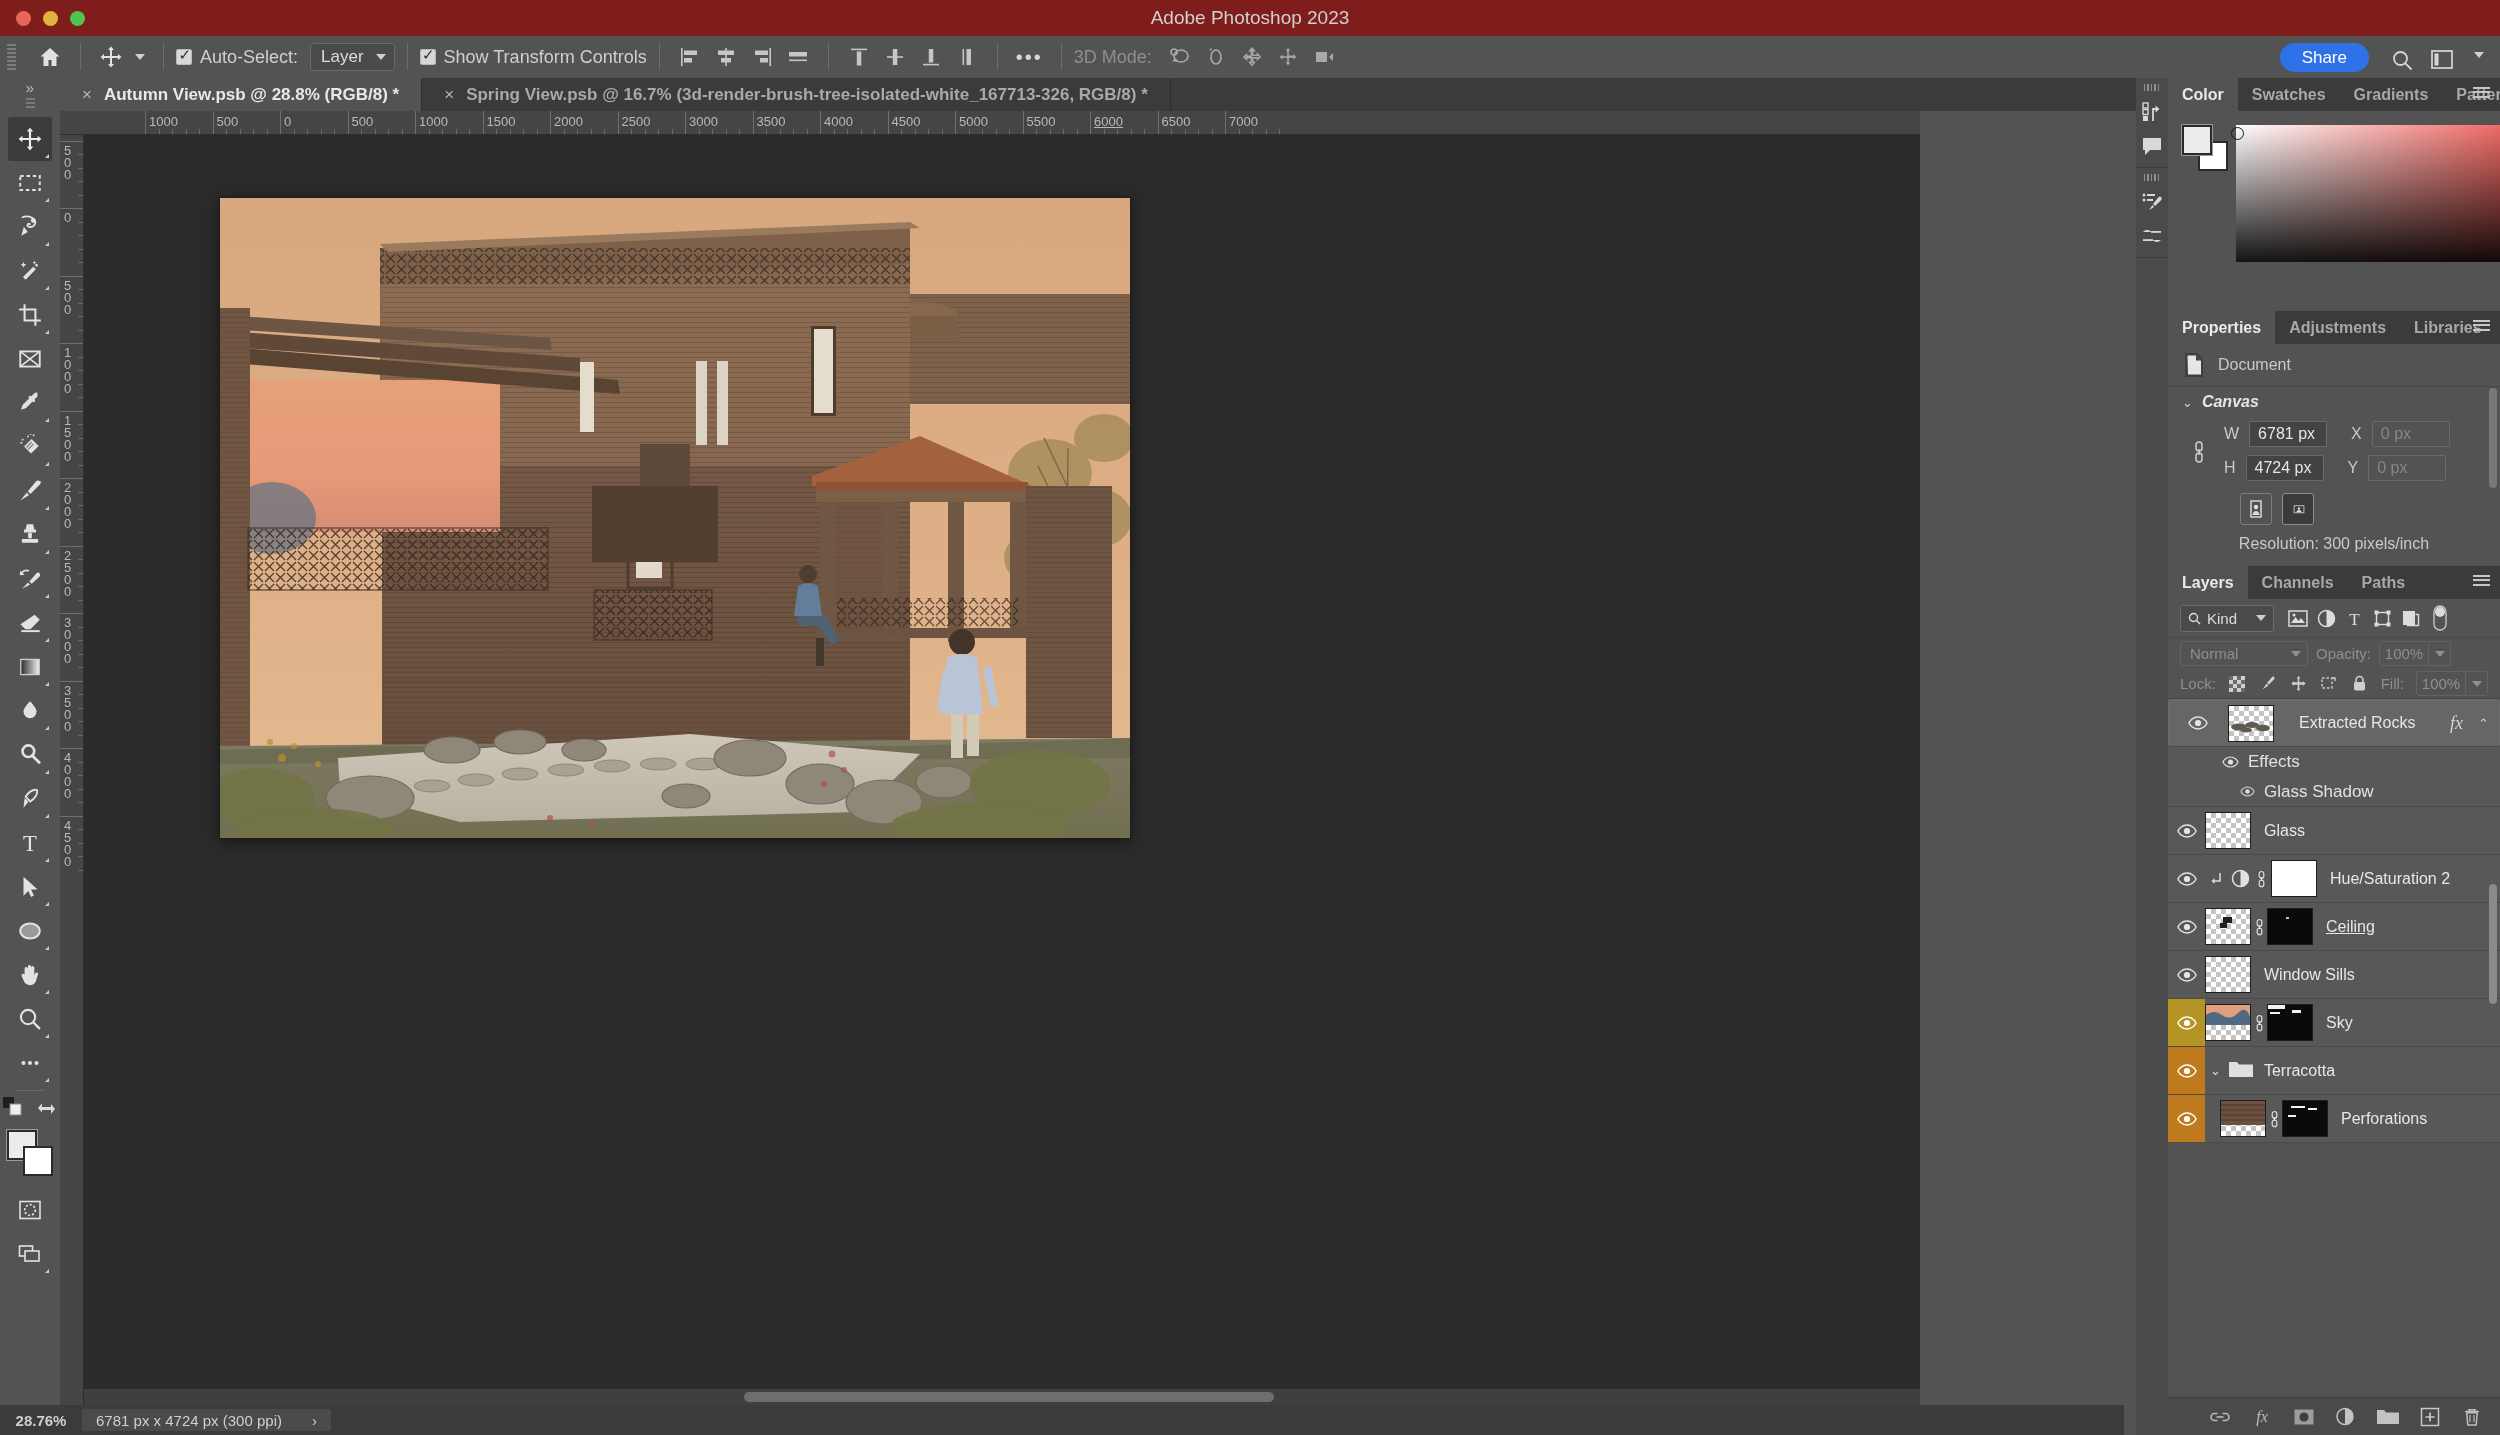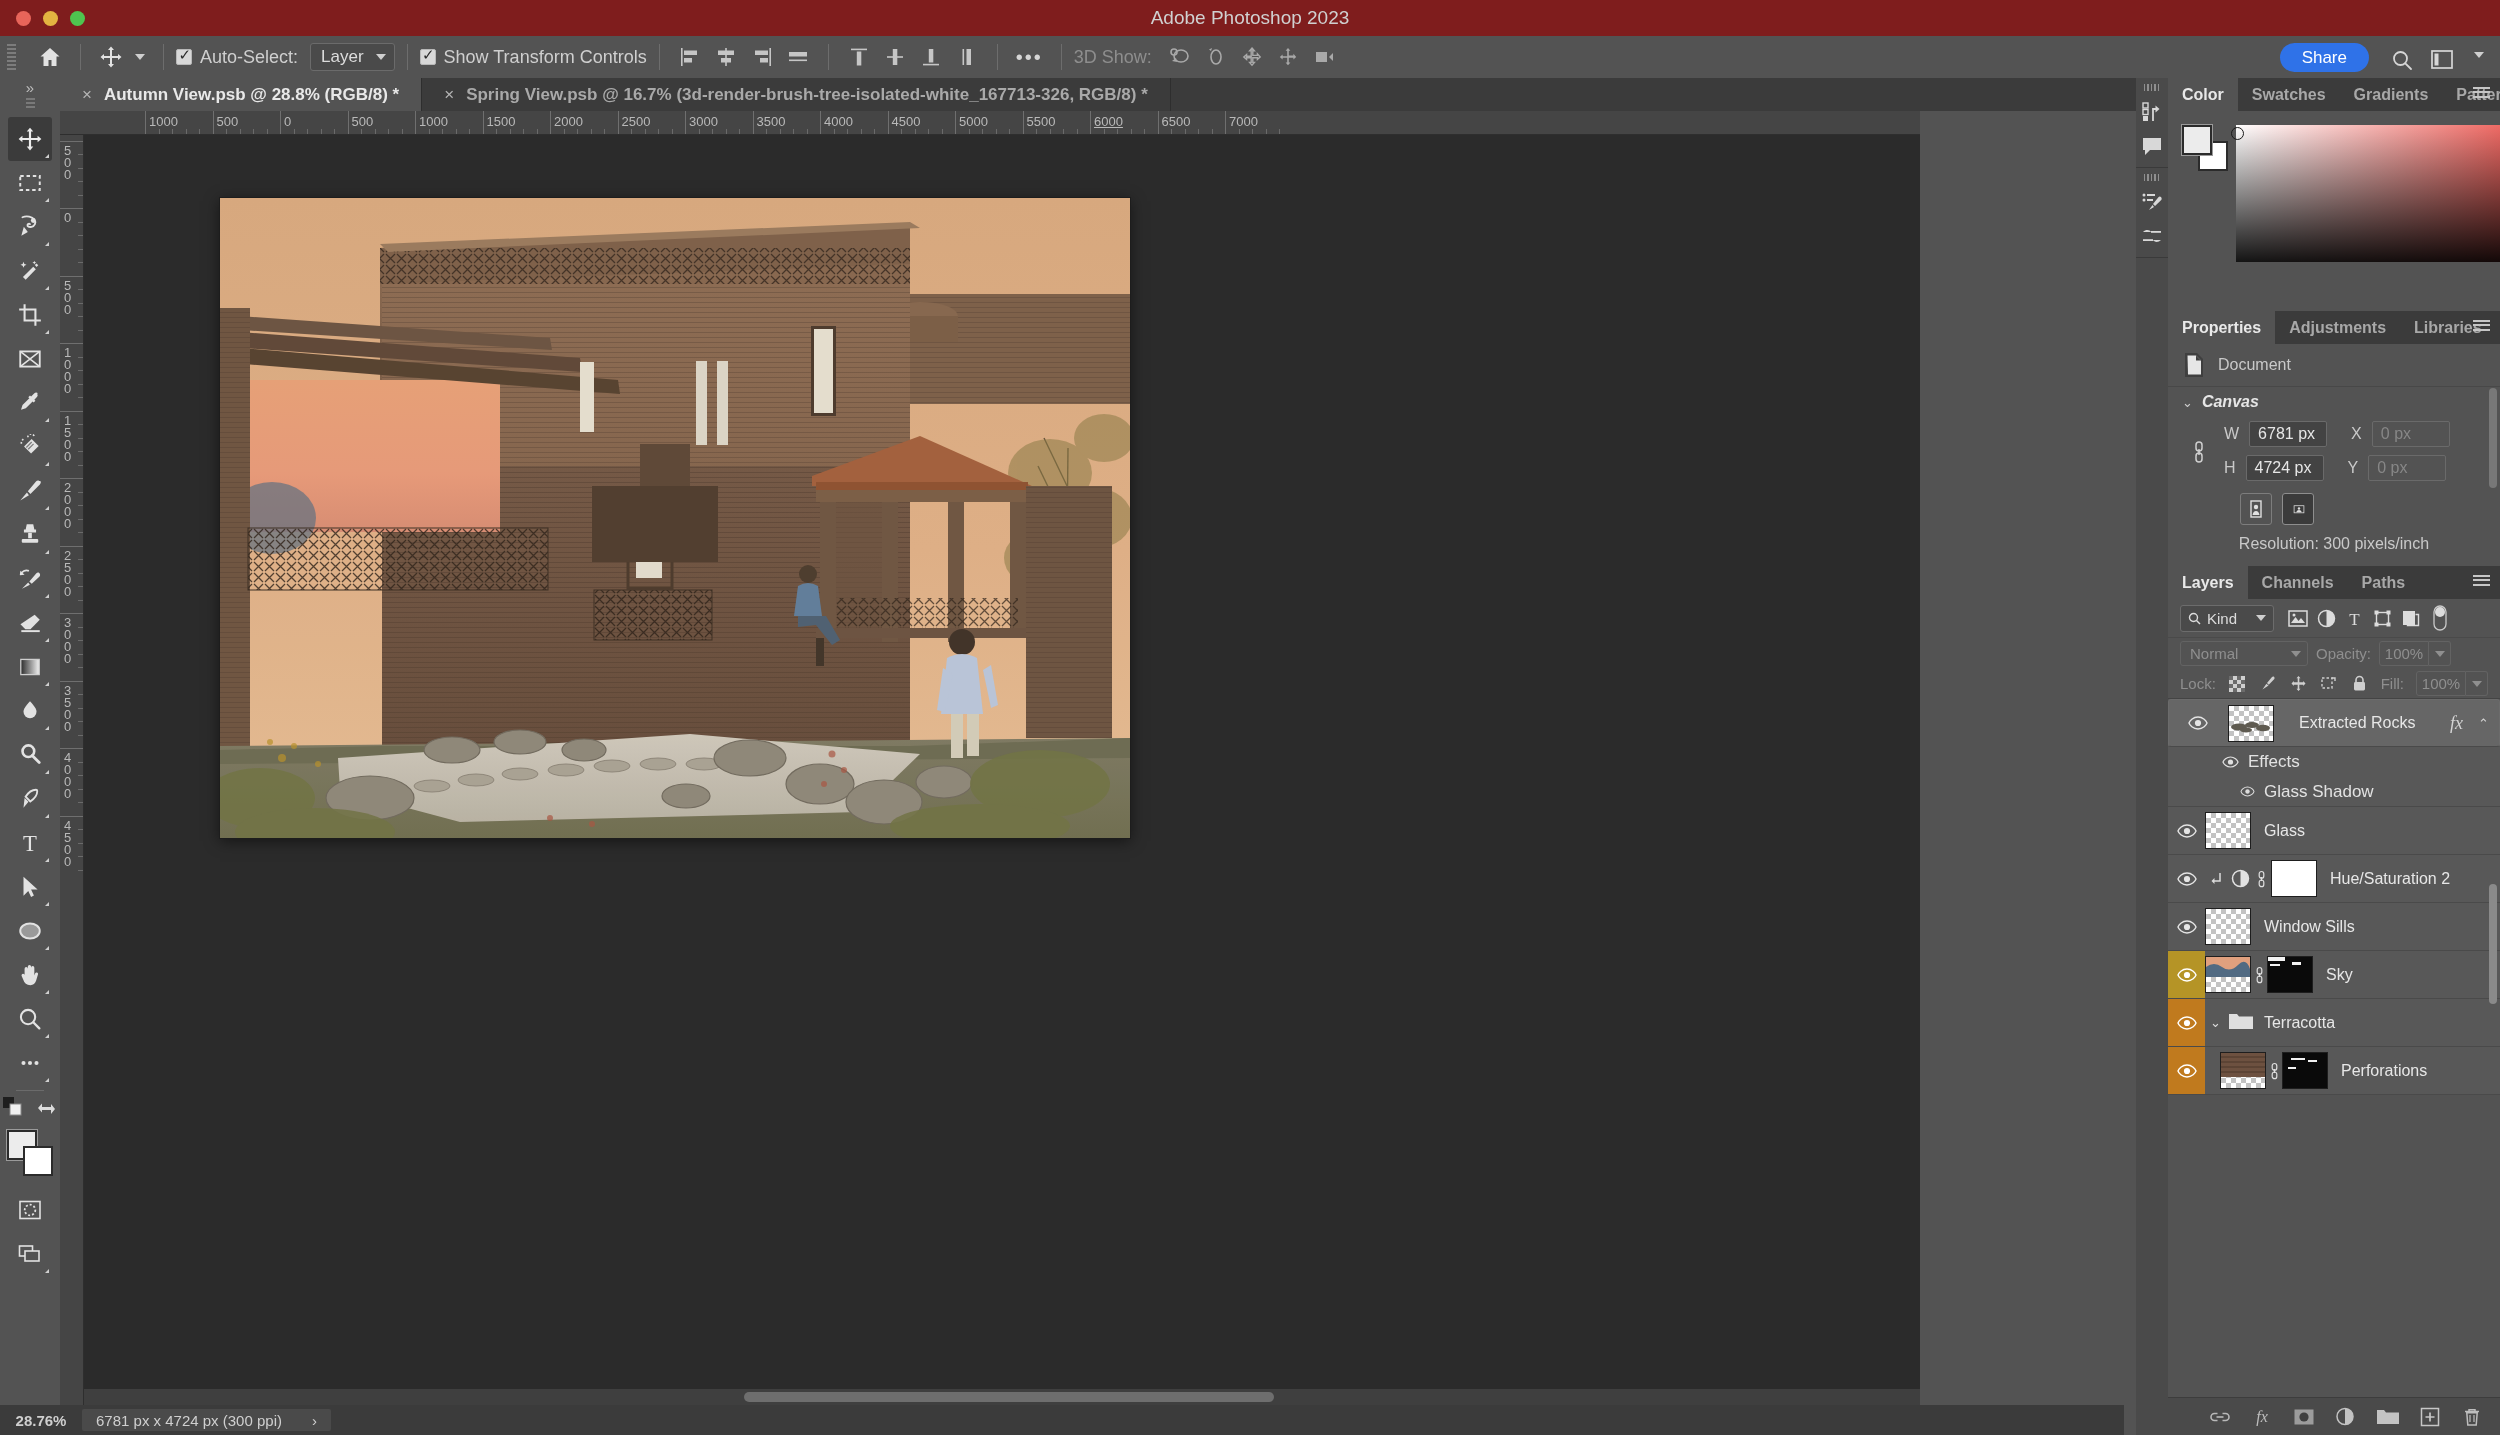--- a/index.html
+++ b/index.html
@@ -260,21 +260,21 @@
     <svg width="24" height="22" viewBox="0 0 24 22">
         <rect x="7.5" y="3" width="1.6" height="16" fill="#c6c6c6"></rect>
         <rect x="11.5" y="3" width="4.5" height="16" fill="#c6c6c6"></rect>
       </svg>
   </div>
   <div class="vsep"></div>
   <div class="obtn">
     <span style="letter-spacing:2px;color:#d6d6d6;font-size:20px;line-height:10px;">•••</span>
   </div>
   <div class="vsep"></div>
-  <span class="dim">3D Show:</span>
+  <span class="dim">3D Mode:</span>
   <div class="obtn" style="margin-left:10px;">
     <svg width="24" height="22" viewBox="0 0 24 22">
         <ellipse cx="13" cy="10" rx="7" ry="6" fill="none" stroke="#a9a9a9" stroke-width="1.6"></ellipse>
         <circle cx="6" cy="6" r="3" fill="none" stroke="#a9a9a9" stroke-width="1.6"></circle>
         <path d="M4 15l4-3 1 4z" fill="#a9a9a9"></path>
       </svg>
   </div>
   <div class="obtn">
     <svg width="24" height="22" viewBox="0 0 24 22">
         <ellipse cx="12" cy="11" rx="5" ry="7" fill="none" stroke="#a9a9a9" stroke-width="1.6"></ellipse>
@@ -1263,20 +1263,47 @@
         <svg width="11" height="18" viewBox="0 0 11 18">
             <path d="M5.5 1.5a2.3 2.3 0 0 1 2.3 2.3v2.1a2.3 2.3 0 0 1-4.6 0V3.8A2.3 2.3 0 0 1 5.5 1.5z" fill="none" stroke="#e0e0e0" stroke-width="1.2"></path>
             <path d="M5.5 10a2.3 2.3 0 0 1 2.3 2.3v2.1a2.3 2.3 0 0 1-4.6 0v-2.1A2.3 2.3 0 0 1 5.5 10z" fill="none" stroke="#e0e0e0" stroke-width="1.2"></path>
             <path d="M5.5 7v4" stroke="#e0e0e0" stroke-width="1.2"></path>
           </svg>
       </div>
       <div class="thumb" style="background:#ffffff;margin-left:2px;"></div>
       <span class="lname">Hue/Saturation 2</span>
     </div>
 
+    <div class="lrow">
+      <div class="eyecell">
+        <svg width="20" height="14" viewBox="0 0 20 14">
+            <path d="M10 1C5 1 1.6 5.2 1 7c.6 1.8 4 6 9 6s8.4-4.2 9-6c-.6-1.8-4-6-9-6z" fill="none" stroke="#e4e4e4" stroke-width="1.4"></path>
+            <circle cx="10" cy="7" r="3.1" fill="#e4e4e4"></circle>
+          </svg>
+      </div>
+      <div class="thumb checker" style="position:relative;">
+        <svg width="44" height="35" viewBox="0 0 44 35" style="position:absolute;left:0;top:0;">
+            <rect x="17" y="8" width="9" height="6" fill="#1e1e1e"></rect>
+            <rect x="14" y="14" width="7" height="5" fill="#1e1e1e"></rect>
+          </svg>
+      </div>
+      <div style="width:16px;display:flex;align-items:center;justify-content:center;">
+        <svg width="11" height="18" viewBox="0 0 11 18">
+            <path d="M5.5 1.5a2.3 2.3 0 0 1 2.3 2.3v2.1a2.3 2.3 0 0 1-4.6 0V3.8A2.3 2.3 0 0 1 5.5 1.5z" fill="none" stroke="#e0e0e0" stroke-width="1.2"></path>
+            <path d="M5.5 10a2.3 2.3 0 0 1 2.3 2.3v2.1a2.3 2.3 0 0 1-4.6 0v-2.1A2.3 2.3 0 0 1 5.5 10z" fill="none" stroke="#e0e0e0" stroke-width="1.2"></path>
+            <path d="M5.5 7v4" stroke="#e0e0e0" stroke-width="1.2"></path>
+          </svg>
+      </div>
+      <div class="thumb" style="background:#0a0a0a;">
+        <svg width="44" height="35" viewBox="0 0 44 35">
+            <rect x="18" y="8" width="3" height="2" fill="#bfbfbf"></rect>
+          </svg>
+      </div>
+      <span class="lname link">Ceiling</span>
+    </div>
 
     <div class="lrow">
       <div class="eyecell">
         <svg width="20" height="14" viewBox="0 0 20 14">
             <path d="M10 1C5 1 1.6 5.2 1 7c.6 1.8 4 6 9 6s8.4-4.2 9-6c-.6-1.8-4-6-9-6z" fill="none" stroke="#e4e4e4" stroke-width="1.4"></path>
             <circle cx="10" cy="7" r="3.1" fill="#e4e4e4"></circle>
           </svg>
       </div>
       <div class="thumb checker"></div>
       <span class="lname">Window Sills</span>

